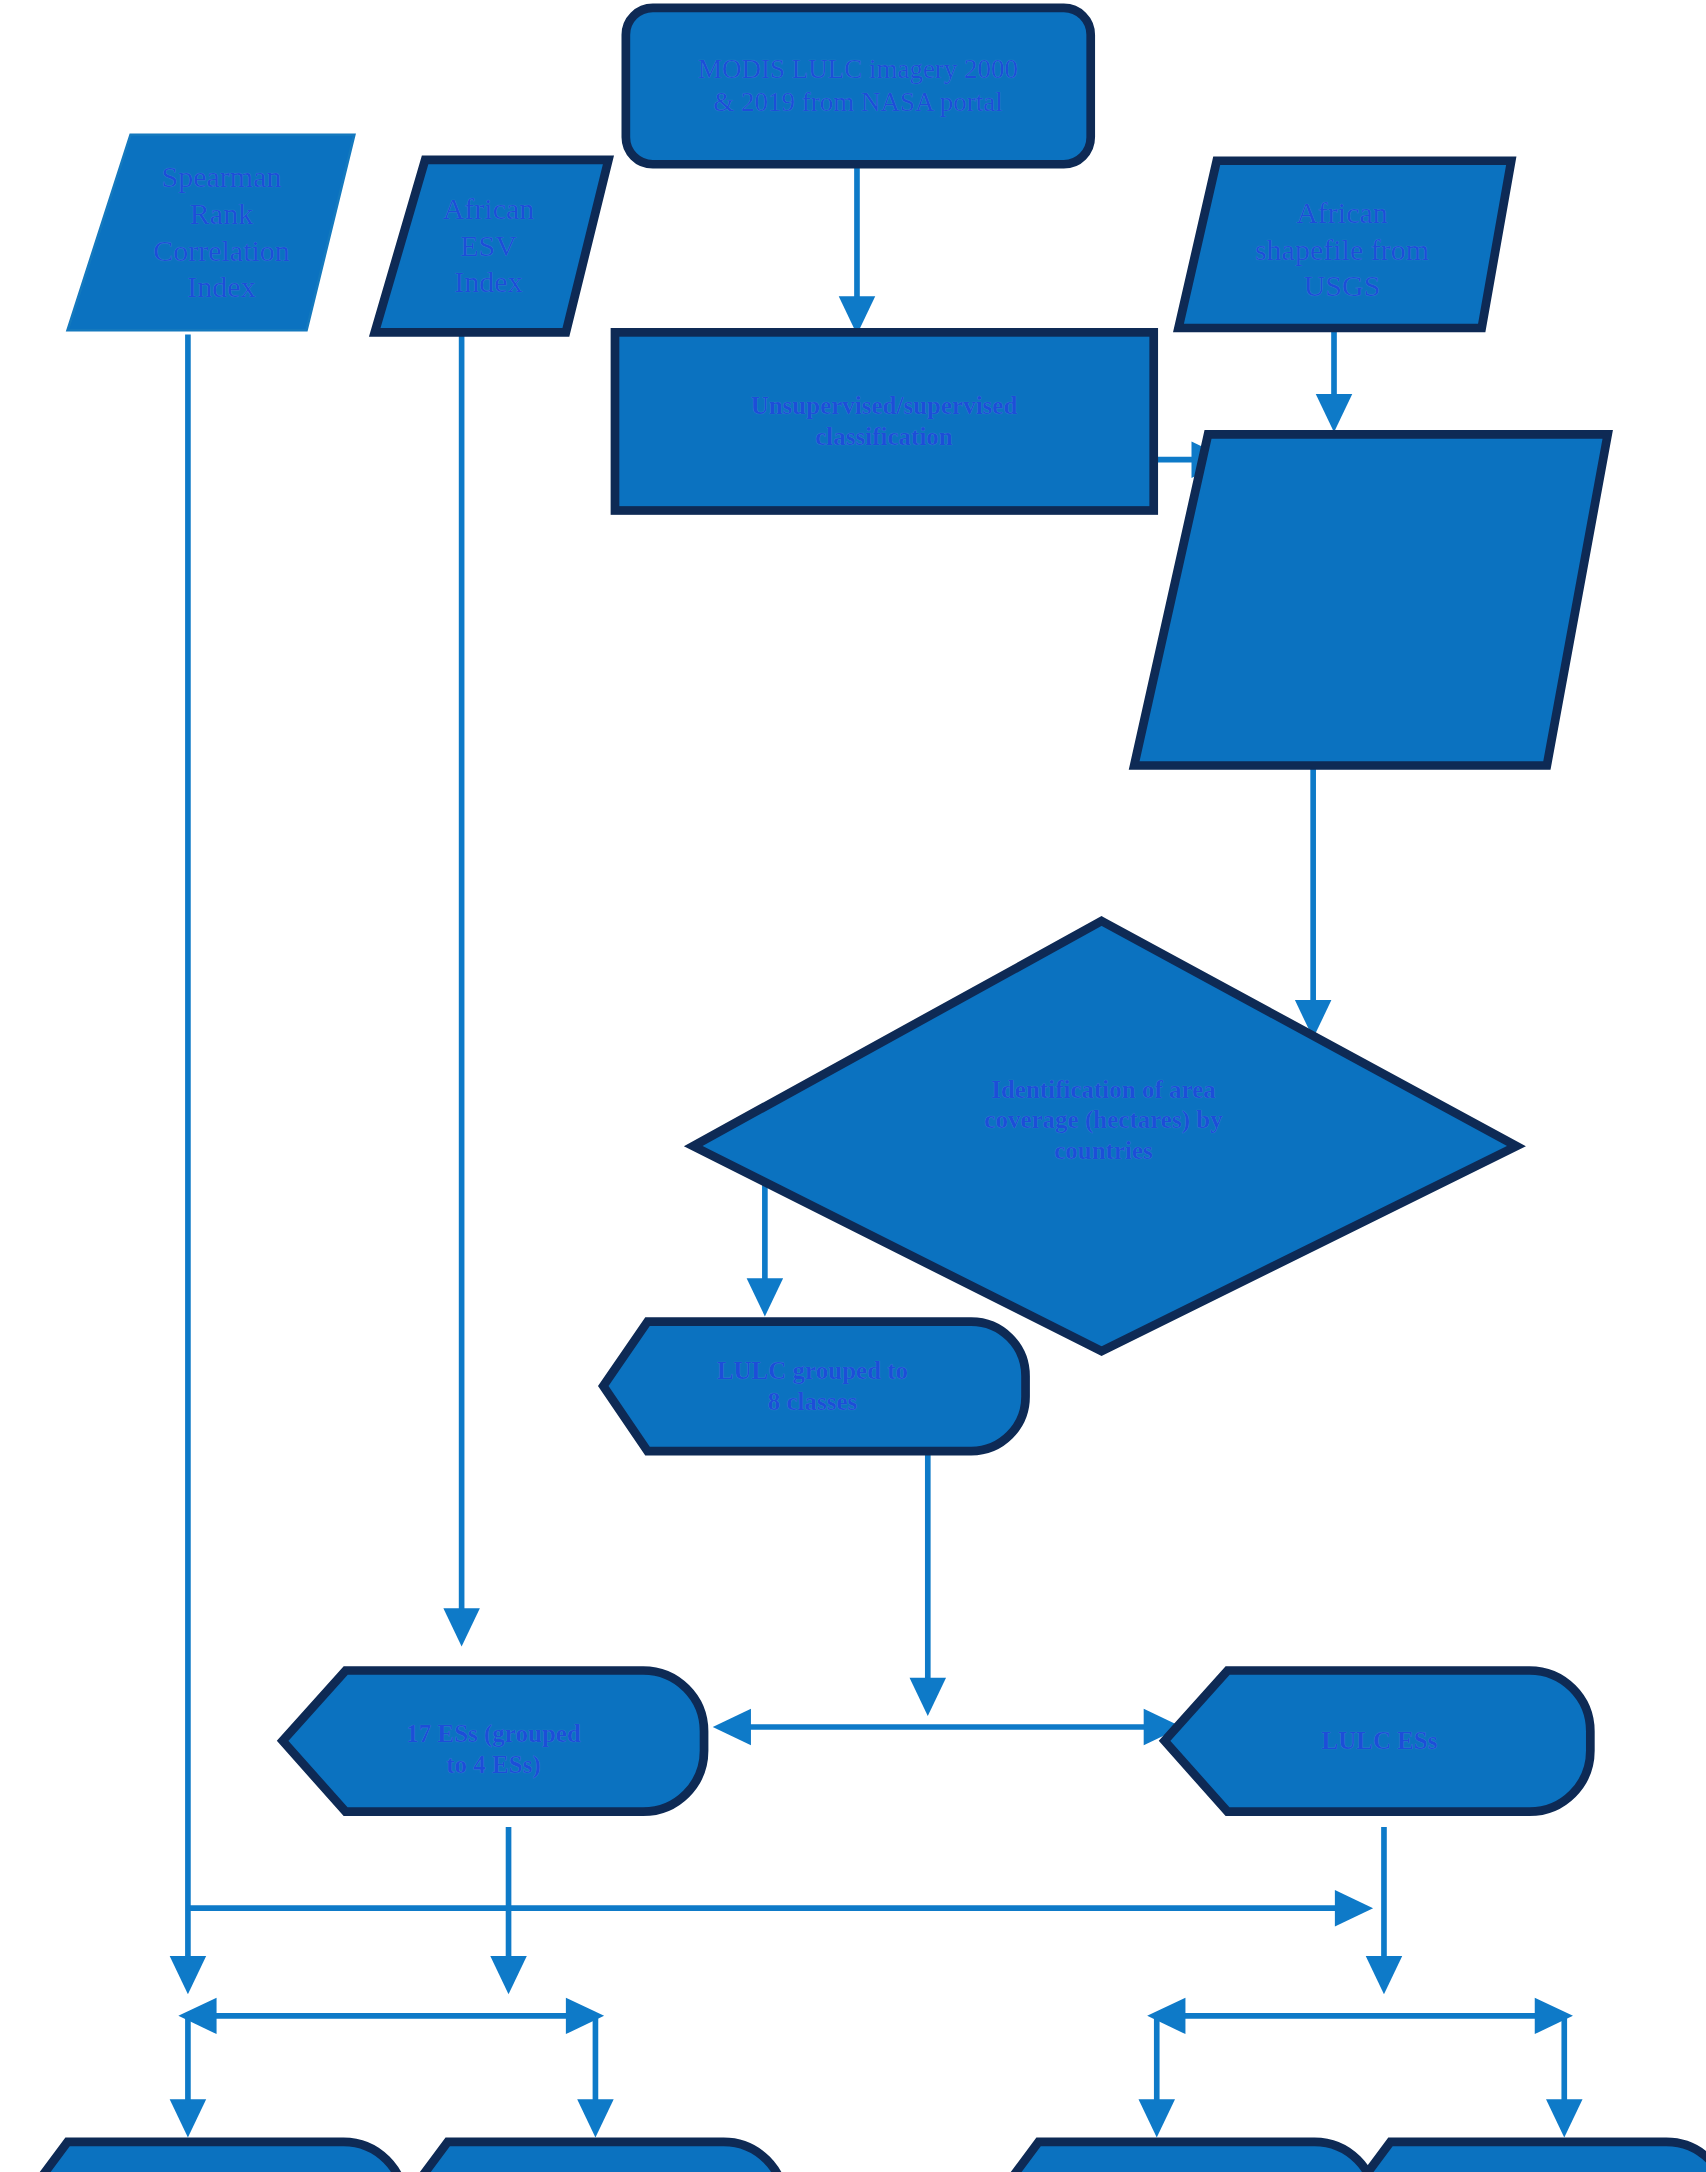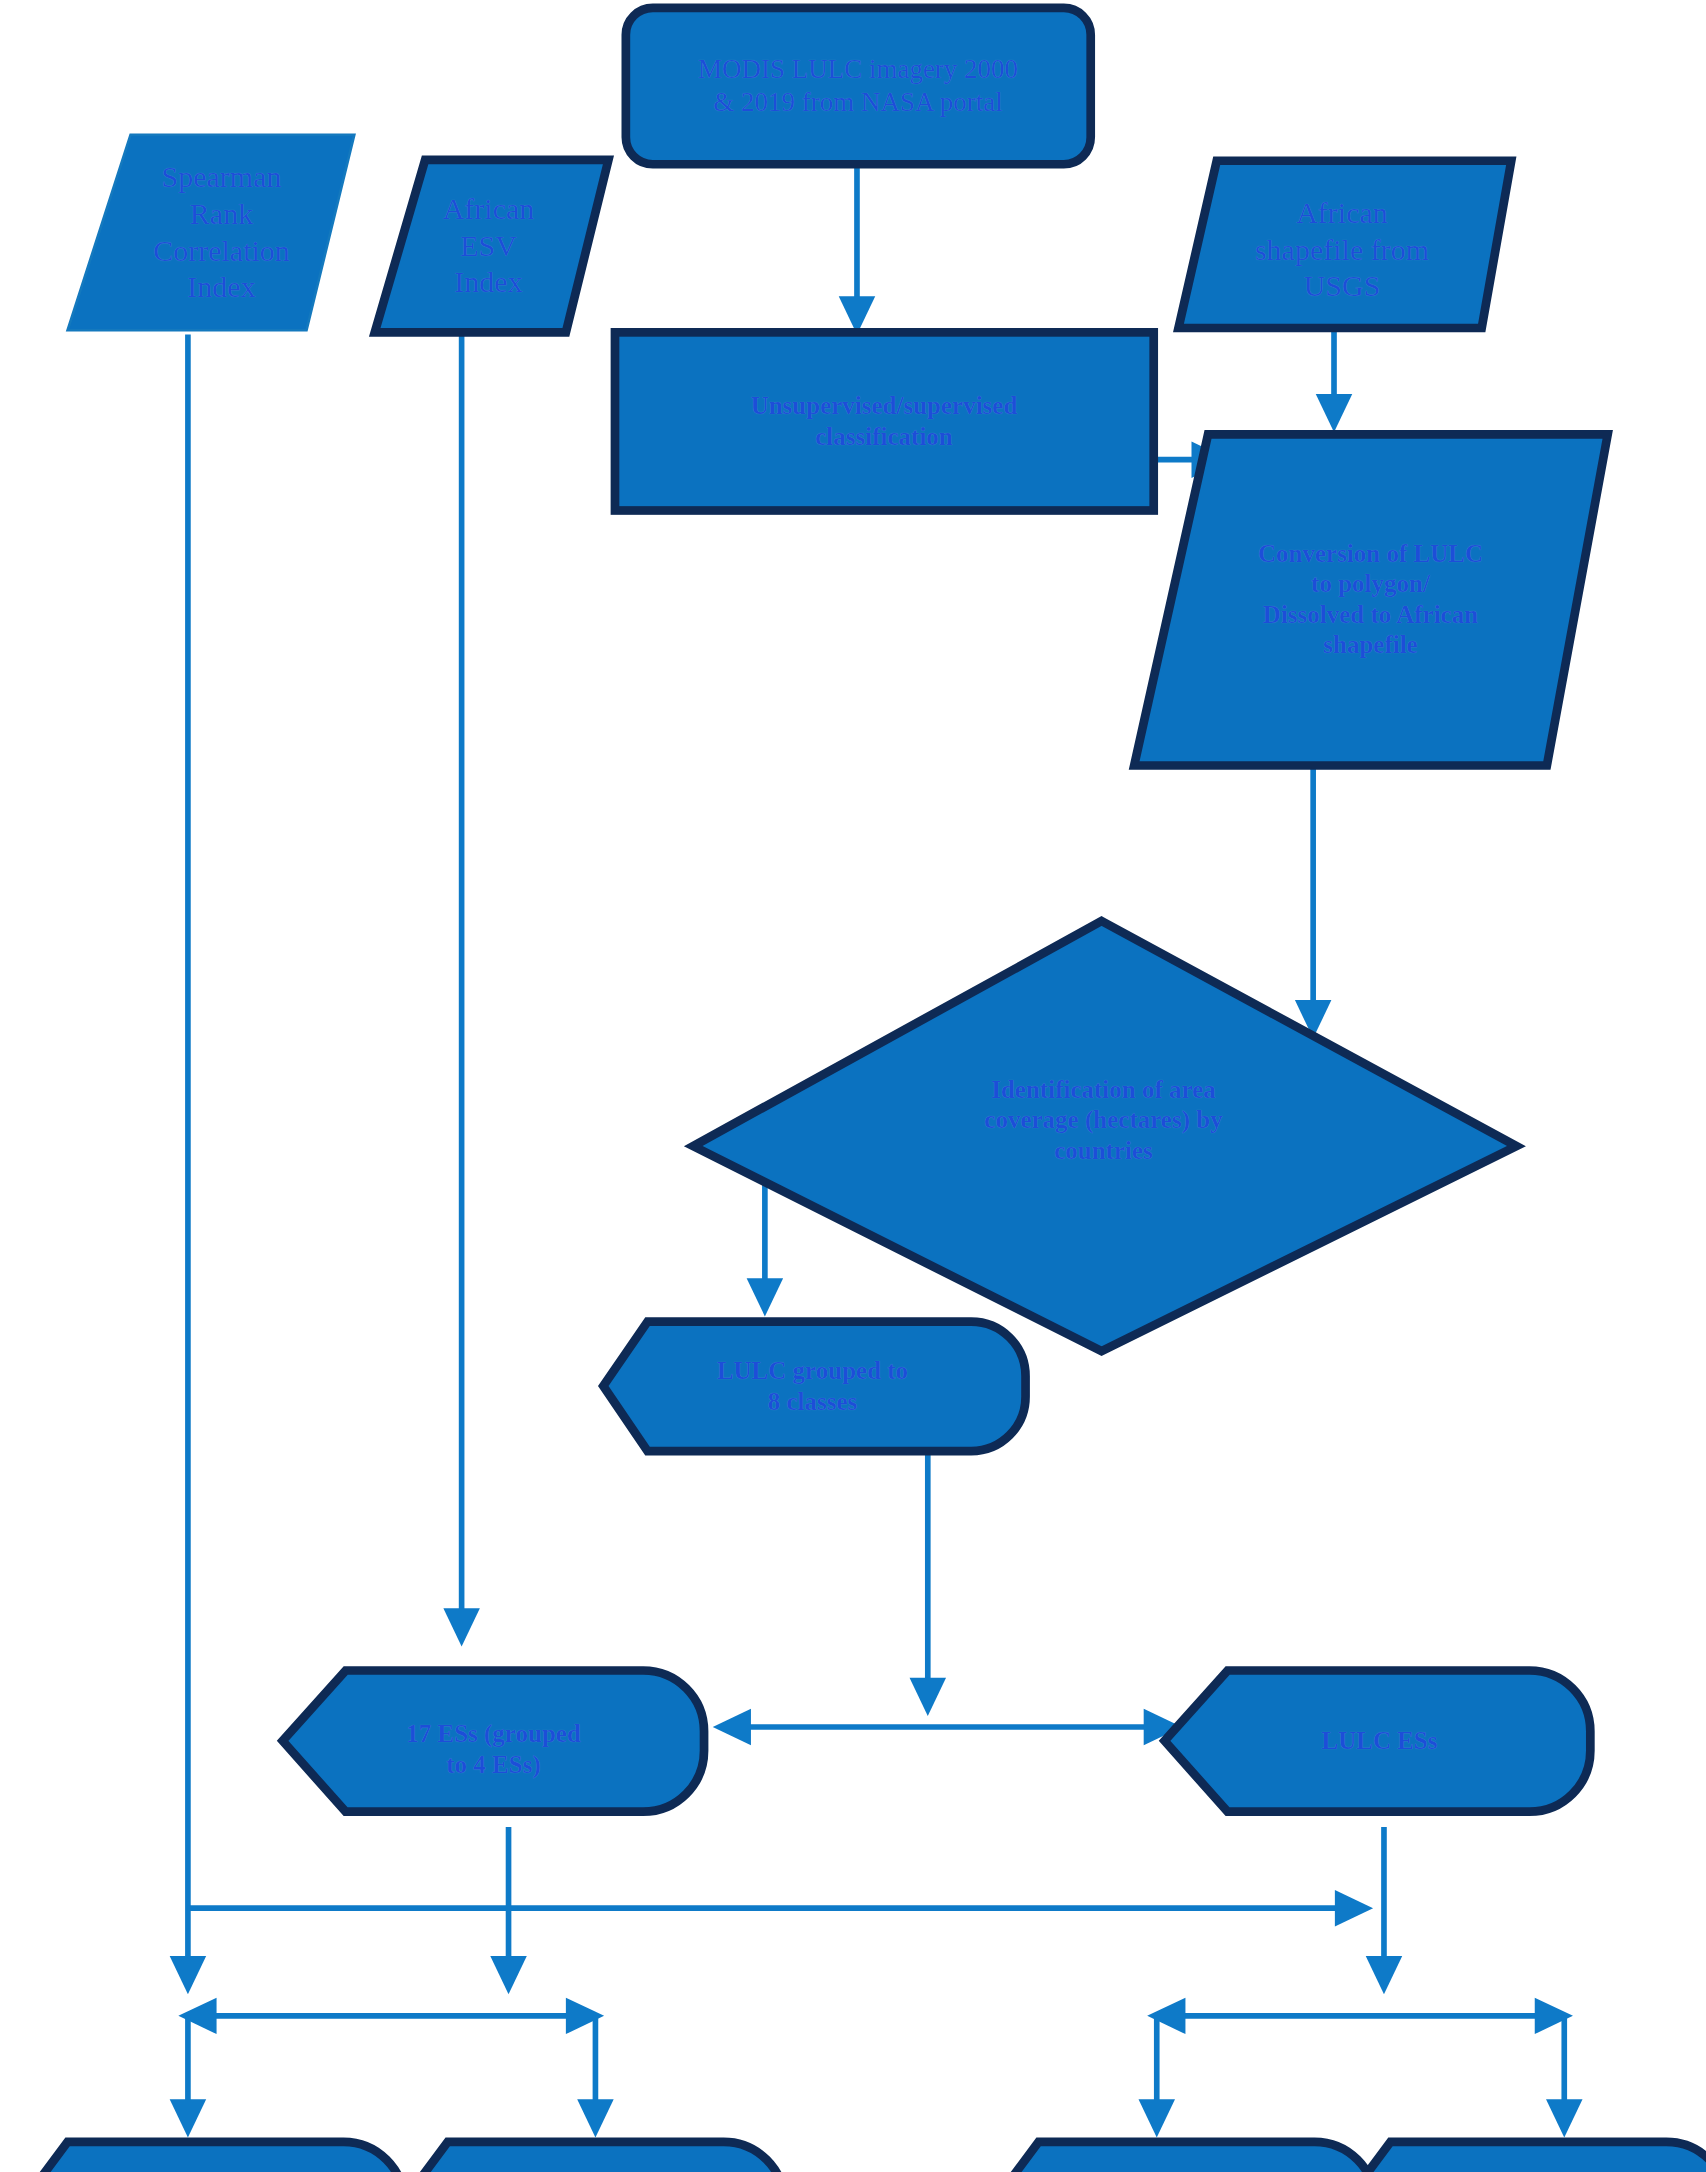--- a/index.html
+++ b/index.html
@@ -198,24 +198,20 @@
 ESV
 Index</div>
 
   <div class="node-label fs-sm" style="left:1190px; top:166px; width:304px; height:168px;">African
 shapefile from
 USGS</div>
 
   <div class="node-label fs-md" style="left:619px; top:337px; width:530px; height:169px;">Unsupervised/supervised
 classification</div>
 
-  <div class="node-label fs-md" style="left:1151px; top:443px; width:439px; height:313px;">Conversion of LULC
-to polygon/
-Dissolved to African
-shapefile</div>
 
   <div class="node-label fs-md" style="left:897px; top:1036px; width:413px; height:169px;">Identification of area
 coverage (hectares) by
 countries</div>
 
   <div class="node-label fs-md" style="left:617px; top:1325px; width:391px; height:123px;">LULC grouped to
 8 classes</div>
 
   <div class="node-label fs-md" style="left:300px; top:1675px; width:387px; height:149px;">17 ESs (grouped
 to 4 ESs)</div>

